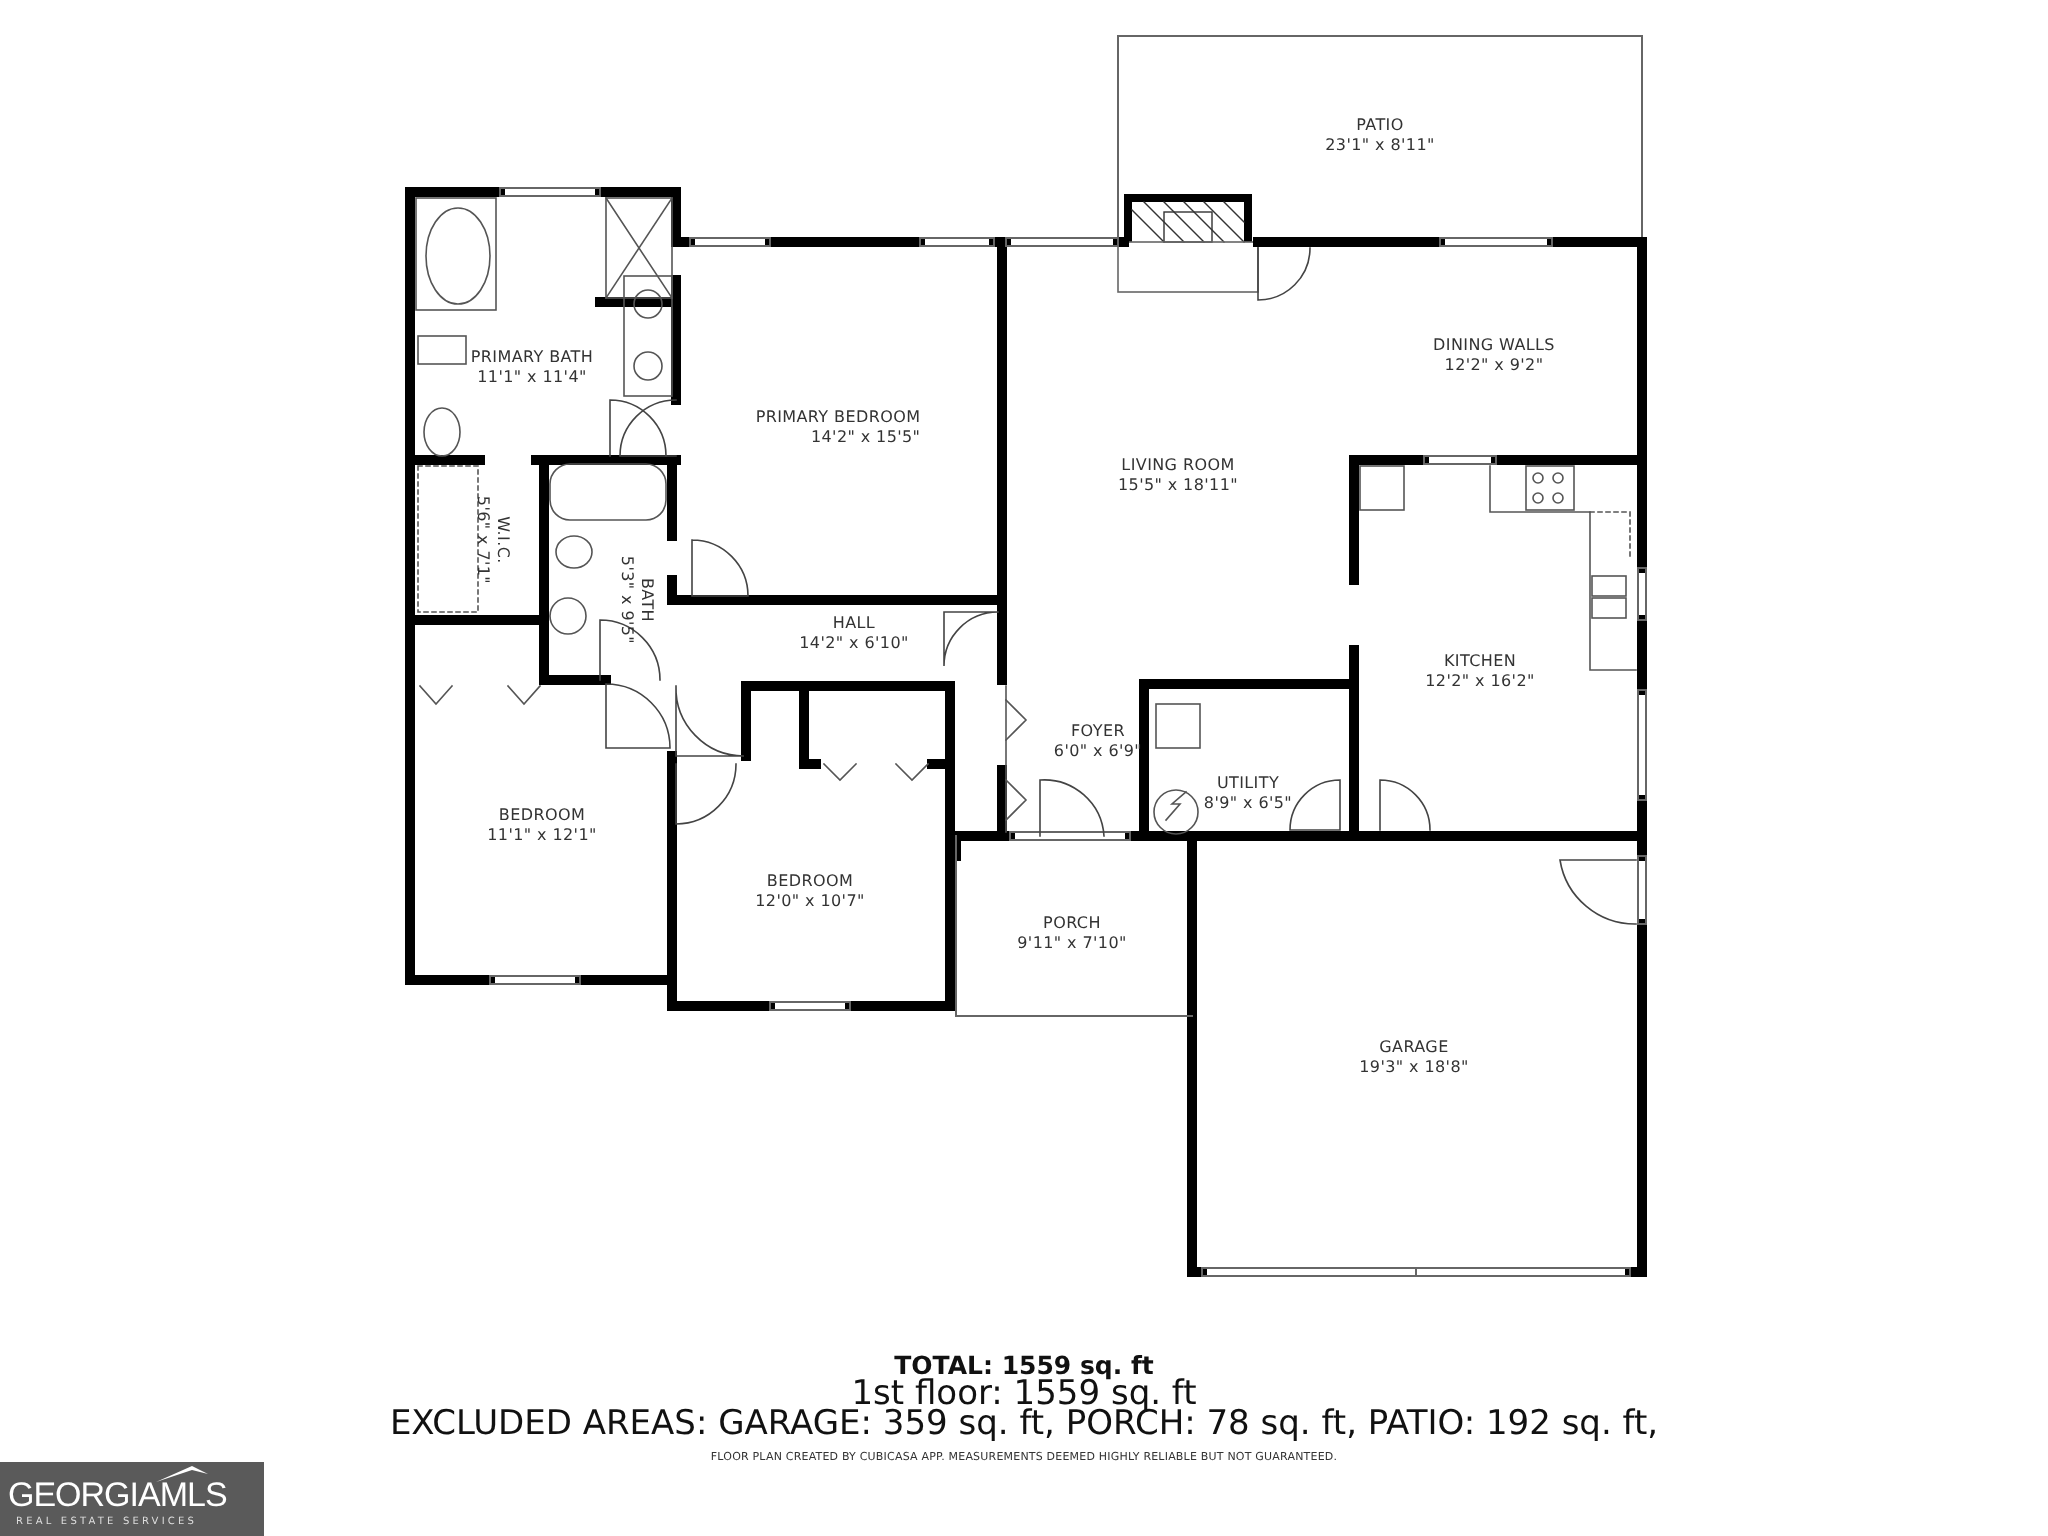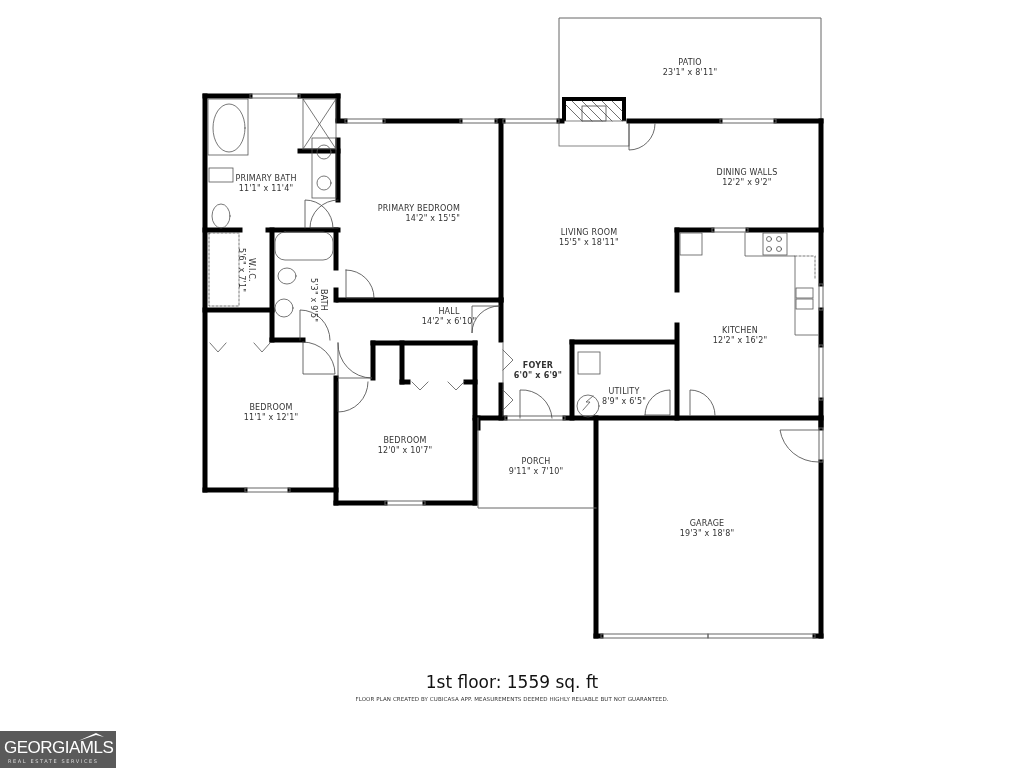--- a/index.html
+++ b/index.html
@@ -6,21 +6,21 @@
   body { width:1024px; height:768px; position:relative; overflow:hidden; font-family:"DejaVu Sans", sans-serif; }
   #plan { position:absolute; left:0; top:0; width:1024px; height:768px; }
   .room-label { position:absolute; text-align:center; font-size:8px; color:#333; line-height:10px; white-space:nowrap; transform:translate(-50%,-50%); letter-spacing:0.2px; }
   .room-label .name { display:block; }
   .room-label .dim { display:block; }
   .rot90 { transform:translate(-50%,-50%) rotate(90deg); }
   #summary { position:absolute; left:0; width:1024px; top:675px; text-align:center; color:#111; }
   #summary .total { font-weight:bold; font-size:12.5px; line-height:15px; }
   #summary .line { font-size:17px; line-height:15px; }
   #summary .disclaimer { font-size:5.5px; color:#333; margin-top:6px; letter-spacing:0.1px; }
-  #logo { position:absolute; left:0; top:731px; width:116px; height:37px; background:#5a5a5a; color:#fff; }
+  #logo { position:absolute; left:0; top:731px; width:132px; height:37px; background:#5a5a5a; color:#fff; }
   #logo .brand { position:absolute; left:4px; top:7px; font-size:17px; letter-spacing:-0.5px; font-family:"Liberation Sans", sans-serif; }
   #logo .sub { position:absolute; left:8px; top:27px; font-size:5px; letter-spacing:1.6px; color:#ddd; }
   #logo .roof { position:absolute; left:76px; top:1px; }
 </style>
 </head>
 <body>
 
 <svg id="plan" width="1024" height="768" viewBox="0 0 1024 768">
   <g fill="none" stroke="#000" stroke-linecap="square">
 
@@ -217,25 +217,25 @@
   <span class="dim">23'1" x 8'11"</span>
 </div>
 <div class="room-label" style="left:747px;top:178px;">
   <span class="name">DINING WALLS</span>
   <span class="dim">12'2" x 9'2"</span>
 </div>
 <div class="room-label" style="left:740px;top:336px;">
   <span class="name">KITCHEN</span>
   <span class="dim">12'2" x 16'2"</span>
 </div>
-<div class="room-label" style="left:427px;top:317px;margin-left:22px;">
+<div class="room-label" style="left:427px;top:317px;">
   <span class="name">HALL</span>
   <span class="dim">14'2" x 6'10"</span>
 </div>
-<div class="room-label" style="left:538px;top:371px;font-weight:bold;">
+<div class="room-label" style="left:549px;top:371px;">
   <span class="name">FOYER</span>
   <span class="dim">6'0" x 6'9"</span>
 </div>
 <div class="room-label" style="left:624px;top:381px;margin-top:16px;">
   <span class="name">UTILITY</span>
   <span class="dim">8'9" x 6'5"</span>
 </div>
 <div class="room-label" style="left:271px;top:413px;">
   <span class="name">BEDROOM</span>
   <span class="dim">11'1" x 12'1"</span>
@@ -247,21 +247,23 @@
 <div class="room-label" style="left:536px;top:467px;">
   <span class="name">PORCH</span>
   <span class="dim">9'11" x 7'10"</span>
 </div>
 <div class="room-label" style="left:707px;top:529px;">
   <span class="name">GARAGE</span>
   <span class="dim">19'3" x 18'8"</span>
 </div>
 
 <div id="summary">
+  <div class="total">TOTAL: 1559 sq. ft</div>
   <div class="line">1st floor: 1559 sq. ft</div>
+  <div class="line">EXCLUDED AREAS: GARAGE: 359 sq. ft, PORCH: 78 sq. ft, PATIO: 192 sq. ft,</div>
   <div class="disclaimer">FLOOR PLAN CREATED BY CUBICASA APP. MEASUREMENTS DEEMED HIGHLY RELIABLE BUT NOT GUARANTEED.</div>
 </div>
 
 <div id="logo">
   <svg class="roof" width="30" height="10">
     <path d="M2,9 L20,1 L28,5 L20,3 Z" fill="#fff"></path>
   </svg>
   <span class="brand">GEORGIAMLS</span>
   <span class="sub">REAL ESTATE SERVICES</span>
 </div>

